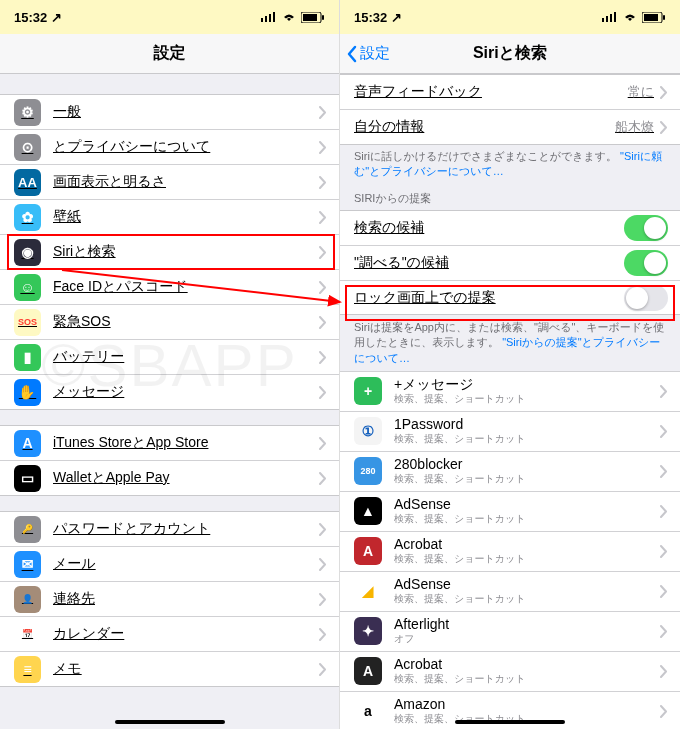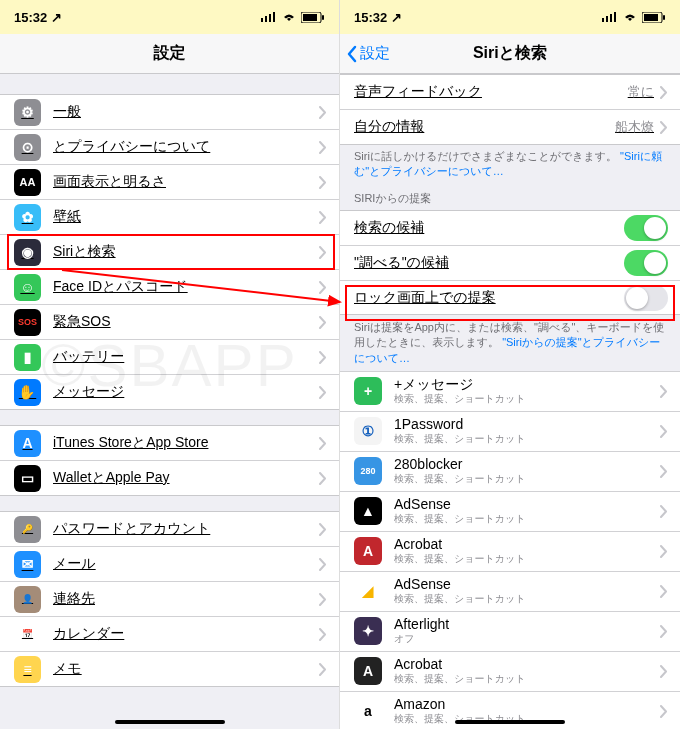--- a/index.html
+++ b/index.html
@@ -211,21 +211,21 @@
             </svg>
           </div>
           <div class="row">
             <div class="row-icon" style="background:#8e8e93;color:#fff;font-size:14px">⊙</div>
             <span class="row-label">とプライバシーについて</span>
             <svg class="chevron" width="8" height="13">
               <path d="M1 1 L6 6.5 L1 12" stroke="#c7c7cc" stroke-width="2" fill="none" stroke-linecap="round" stroke-linejoin="round"></path>
             </svg>
           </div>
           <div class="row">
-            <div class="row-icon" style="background:#000000;color:#fff;font-size:11px">AA</div>
+            <div class="row-icon" style="background:#0369a1;color:#fff;font-size:13px">AA</div>
             <span class="row-label">画面表示と明るさ</span>
             <svg class="chevron" width="8" height="13">
               <path d="M1 1 L6 6.5 L1 12" stroke="#c7c7cc" stroke-width="2" fill="none" stroke-linecap="round" stroke-linejoin="round"></path>
             </svg>
           </div>
           <div class="row">
             <div class="row-icon" style="background:#38bdf8;color:#fff;font-size:14px">✿</div>
             <span class="row-label">壁紙</span>
             <svg class="chevron" width="8" height="13">
               <path d="M1 1 L6 6.5 L1 12" stroke="#c7c7cc" stroke-width="2" fill="none" stroke-linecap="round" stroke-linejoin="round"></path>
@@ -239,21 +239,21 @@
             </svg>
           </div>
           <div class="row">
             <div class="row-icon" style="background:#34c759;color:#fff;font-size:14px">☺</div>
             <span class="row-label">Face IDとパスコード</span>
             <svg class="chevron" width="8" height="13">
               <path d="M1 1 L6 6.5 L1 12" stroke="#c7c7cc" stroke-width="2" fill="none" stroke-linecap="round" stroke-linejoin="round"></path>
             </svg>
           </div>
           <div class="row">
-            <div class="row-icon" style="background:#000000;color:#ff3b30;font-size:9px">SOS</div>
+            <div class="row-icon" style="background:#fef9c3;color:#ff3b30;font-size:9px">SOS</div>
             <span class="row-label">緊急SOS</span>
             <svg class="chevron" width="8" height="13">
               <path d="M1 1 L6 6.5 L1 12" stroke="#c7c7cc" stroke-width="2" fill="none" stroke-linecap="round" stroke-linejoin="round"></path>
             </svg>
           </div>
           <div class="row">
             <div class="row-icon" style="background:#34c759;color:#fff;font-size:14px">▮</div>
             <span class="row-label">バッテリー</span>
             <svg class="chevron" width="8" height="13">
               <path d="M1 1 L6 6.5 L1 12" stroke="#c7c7cc" stroke-width="2" fill="none" stroke-linecap="round" stroke-linejoin="round"></path>

